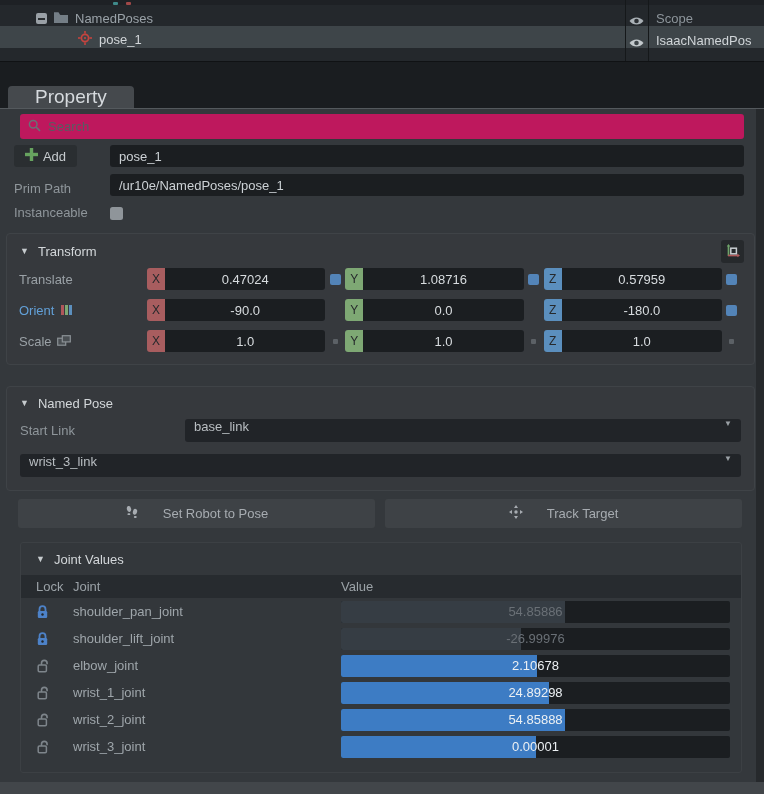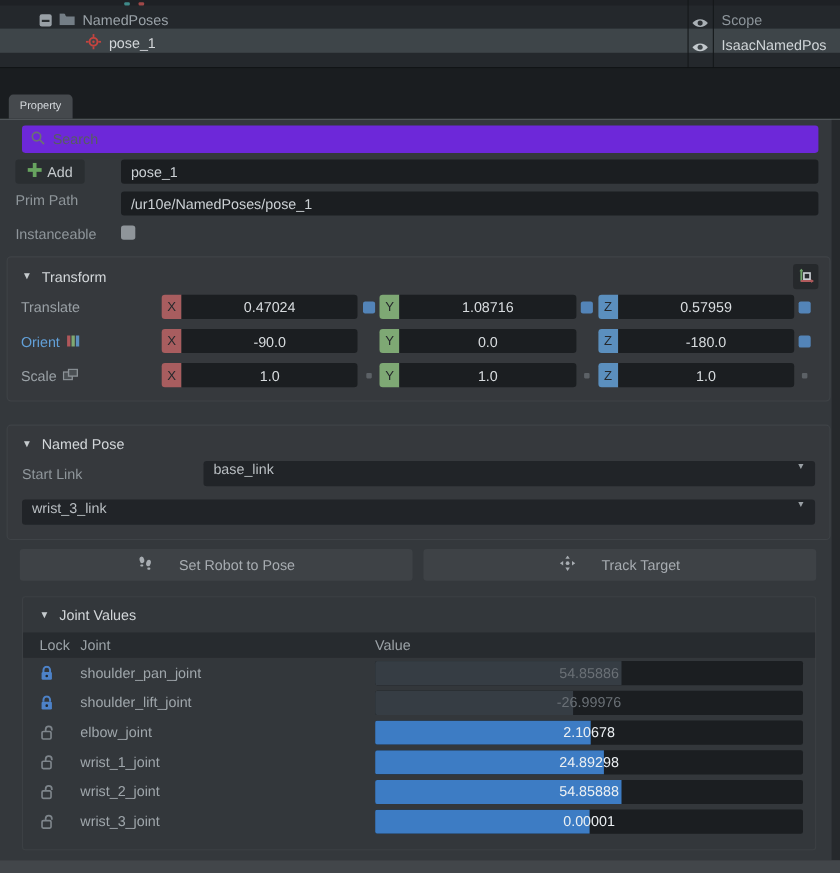--- a/index.html
+++ b/index.html
@@ -23,34 +23,34 @@
   .tree-row.selected .tree-type { color:#d0d5d8; }
   .collapse-box { width:11px; height:11px; background:#99a0a6; border-radius:2px; display:flex; align-items:center; justify-content:center; flex:none; }
   .collapse-box .minus { width:7px; height:2px; background:#2a2e31; }
   .lbl-dim { color:#9aa2a8; }
   .lbl-bright { color:#d2d6d9; }
 
   .tree-gap { height:24px; background:#1a1d20; }
 
   
   .tabbar { height:22px; background:#1a1d20; padding-left:8px; display:flex; align-items:flex-end; }
-  .tab { height:22px; line-height:22px; padding:0 10px; background:#45494d; color:#d6dade;
-         border-radius:4px 4px 0 0; font-size:10px; }
+  .tab { height:22px; line-height:22px; padding:0 27px; background:#45494d; color:#d6dade;
+         border-radius:4px 4px 0 0; font-size:19px; }
 
   
   .panel { height:674px; background:#34383c; border-top:1px solid #54595d; position:relative; }
   .scroll-track { position:absolute; top:0; right:0; bottom:0; width:8px; background:#26292c; }
 
   .row-search { margin:5px 20px 0 20px; }
-  .search-box { height:25px; background:#6d28d9; border-radius:3px; display:flex; align-items:center; padding:0 8px; }
+  .search-box { height:25px; background:#be185d; border-radius:3px; display:flex; align-items:center; padding:0 8px; }
   .search-box input { flex:1; background:transparent; border:0; outline:none; color:#c7ccd0;
                       font-family:"Liberation Sans",sans-serif; font-size:13px; margin-left:7px; }
   .search-box input::placeholder { color:#575d62; }
 
-  .form-row { margin:6px 20px 0 14px; display:flex; align-items:flex-start; }
+  .form-row { margin:6px 20px 0 14px; display:flex; align-items:flex-end; }
   .form-label { width:96px; color:#8f969b; flex:none; display:flex; align-items:center; gap:6px; }
   .text-field { flex:1; height:22px; background:#1b1e21; border-radius:3px; border:0; outline:none;
                 color:#ccd1d5; font-family:"Liberation Sans",sans-serif; font-size:13px; padding:0 9px; }
   .add-btn { width:63px; height:22px; background:#2a2e31; border-radius:3px; display:flex;
              align-items:center; justify-content:center; gap:5px; color:#c6cbce; cursor:default; }
   .add-gap { width:33px; flex:none; }
   .checkbox { width:13px; height:13px; background:#8f959a; border-radius:2.5px; }
 
   
   .frame { margin:13px 9px 0 6px; background:#36393d; border:1px solid #3f4347; border-radius:4px; }

